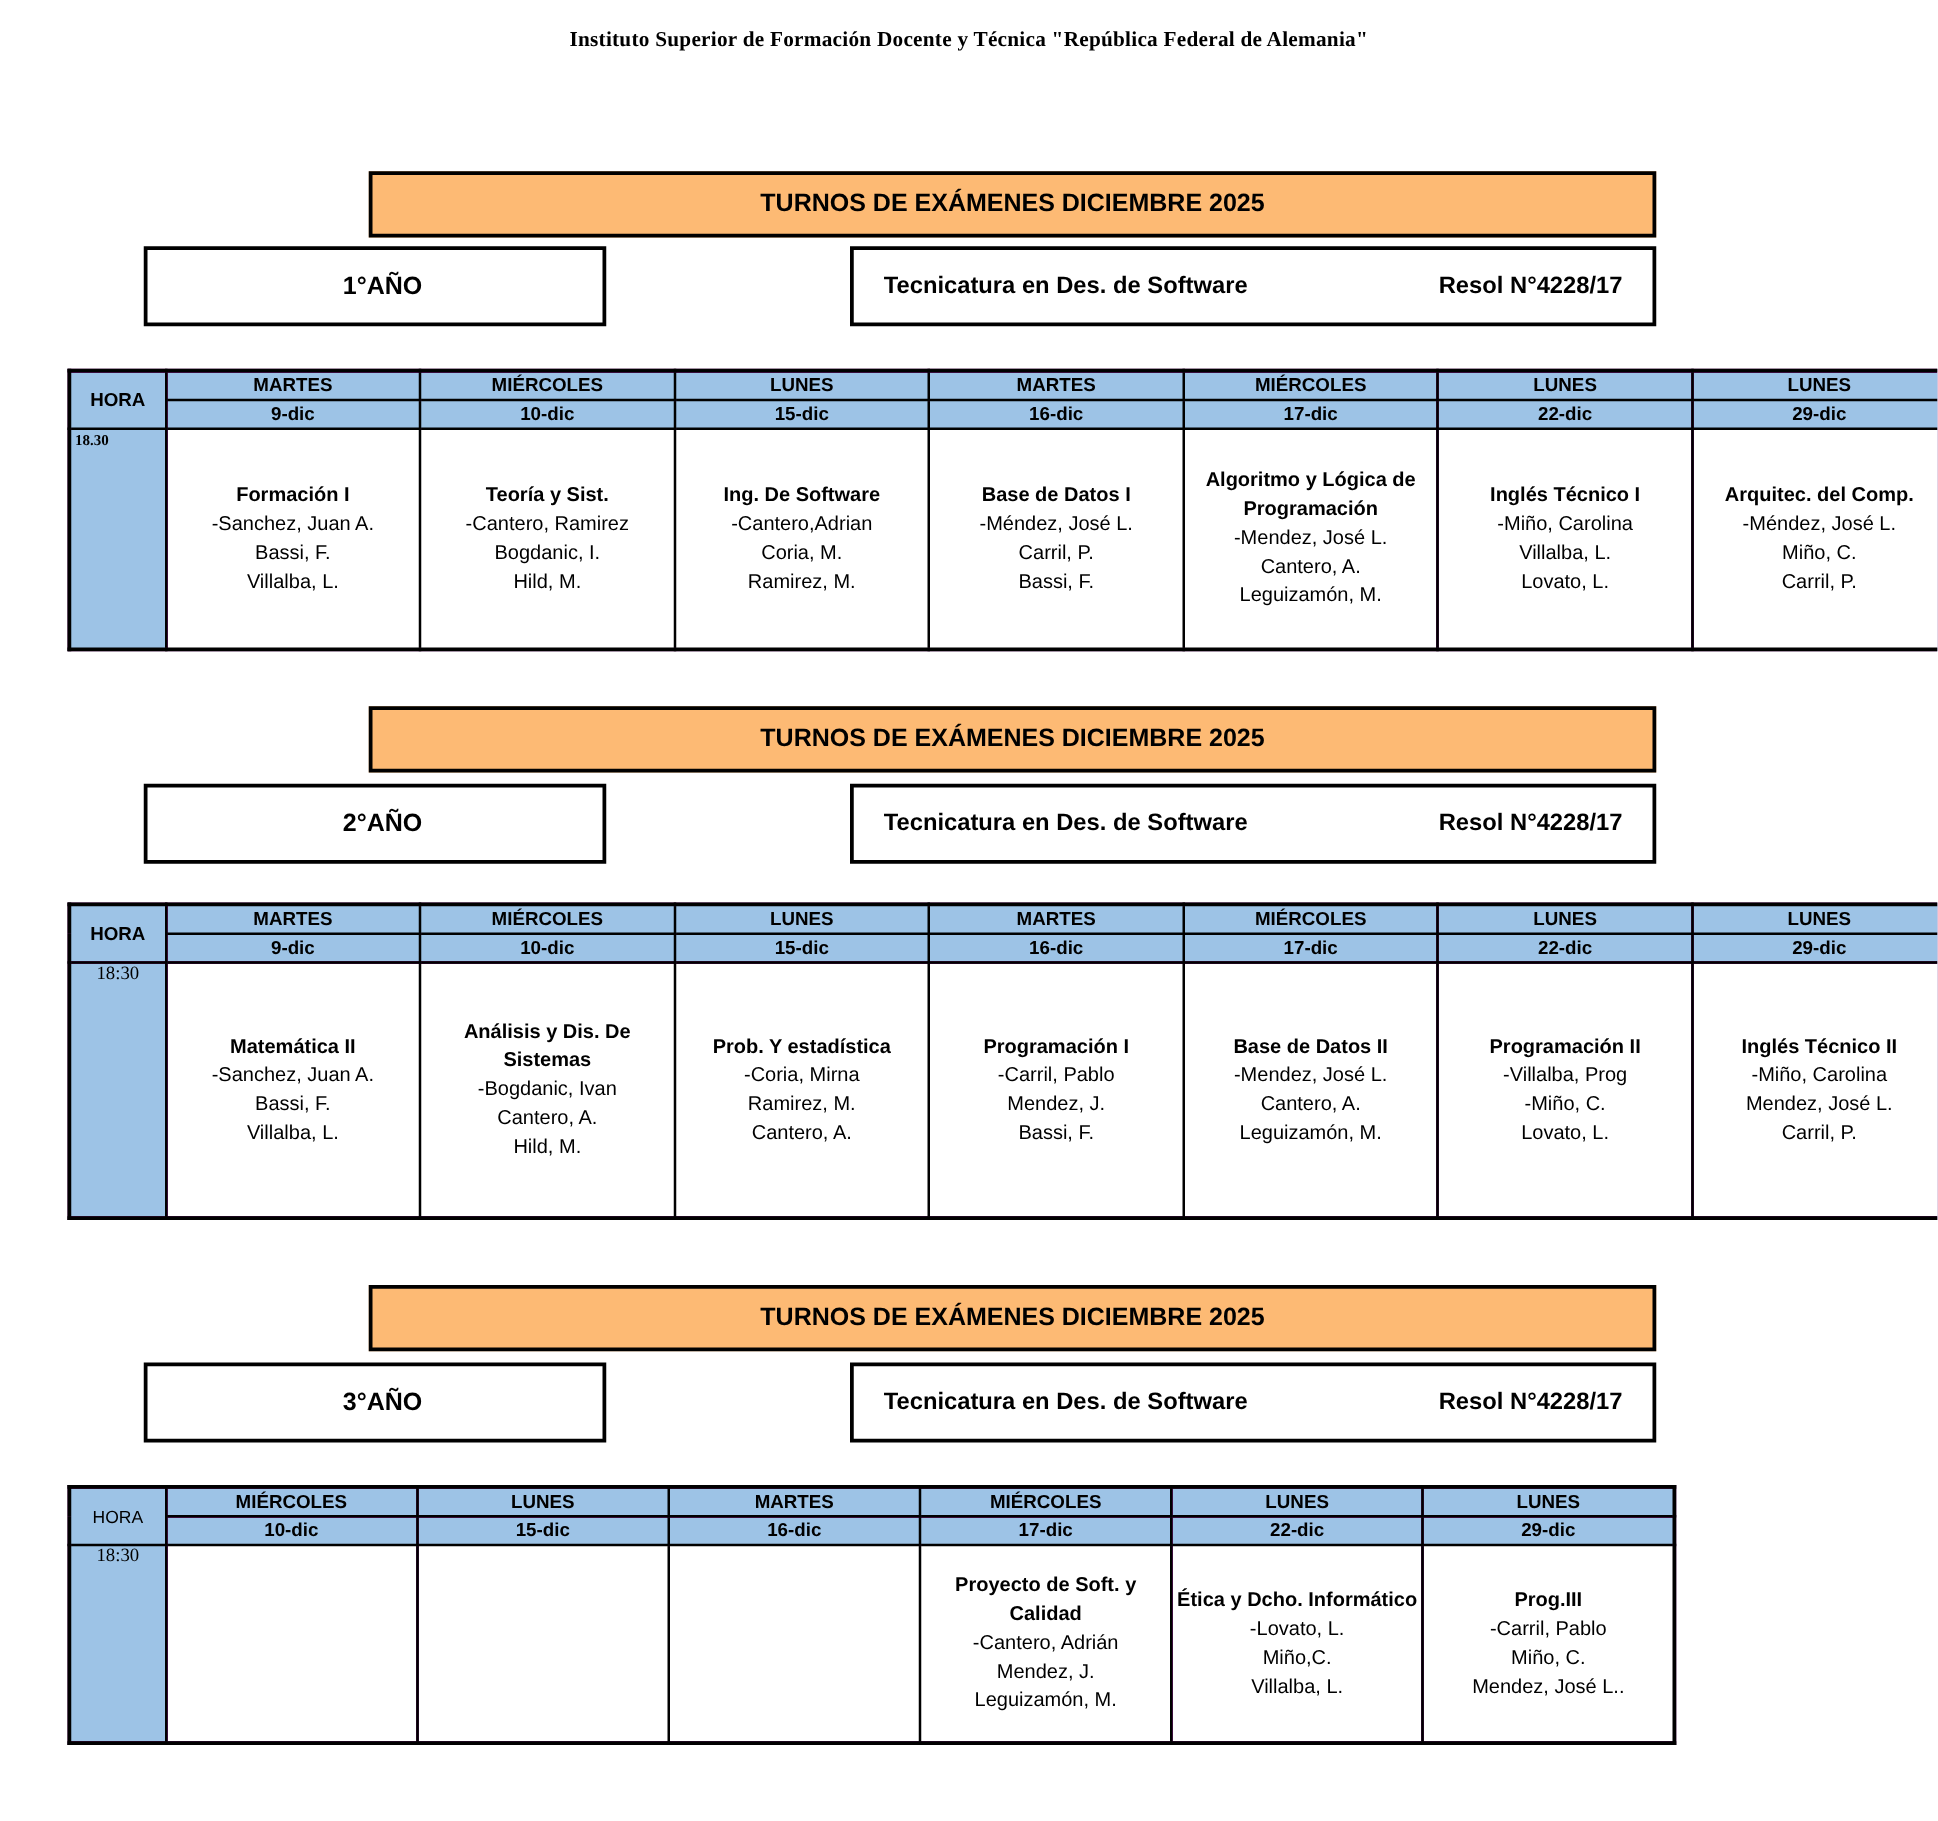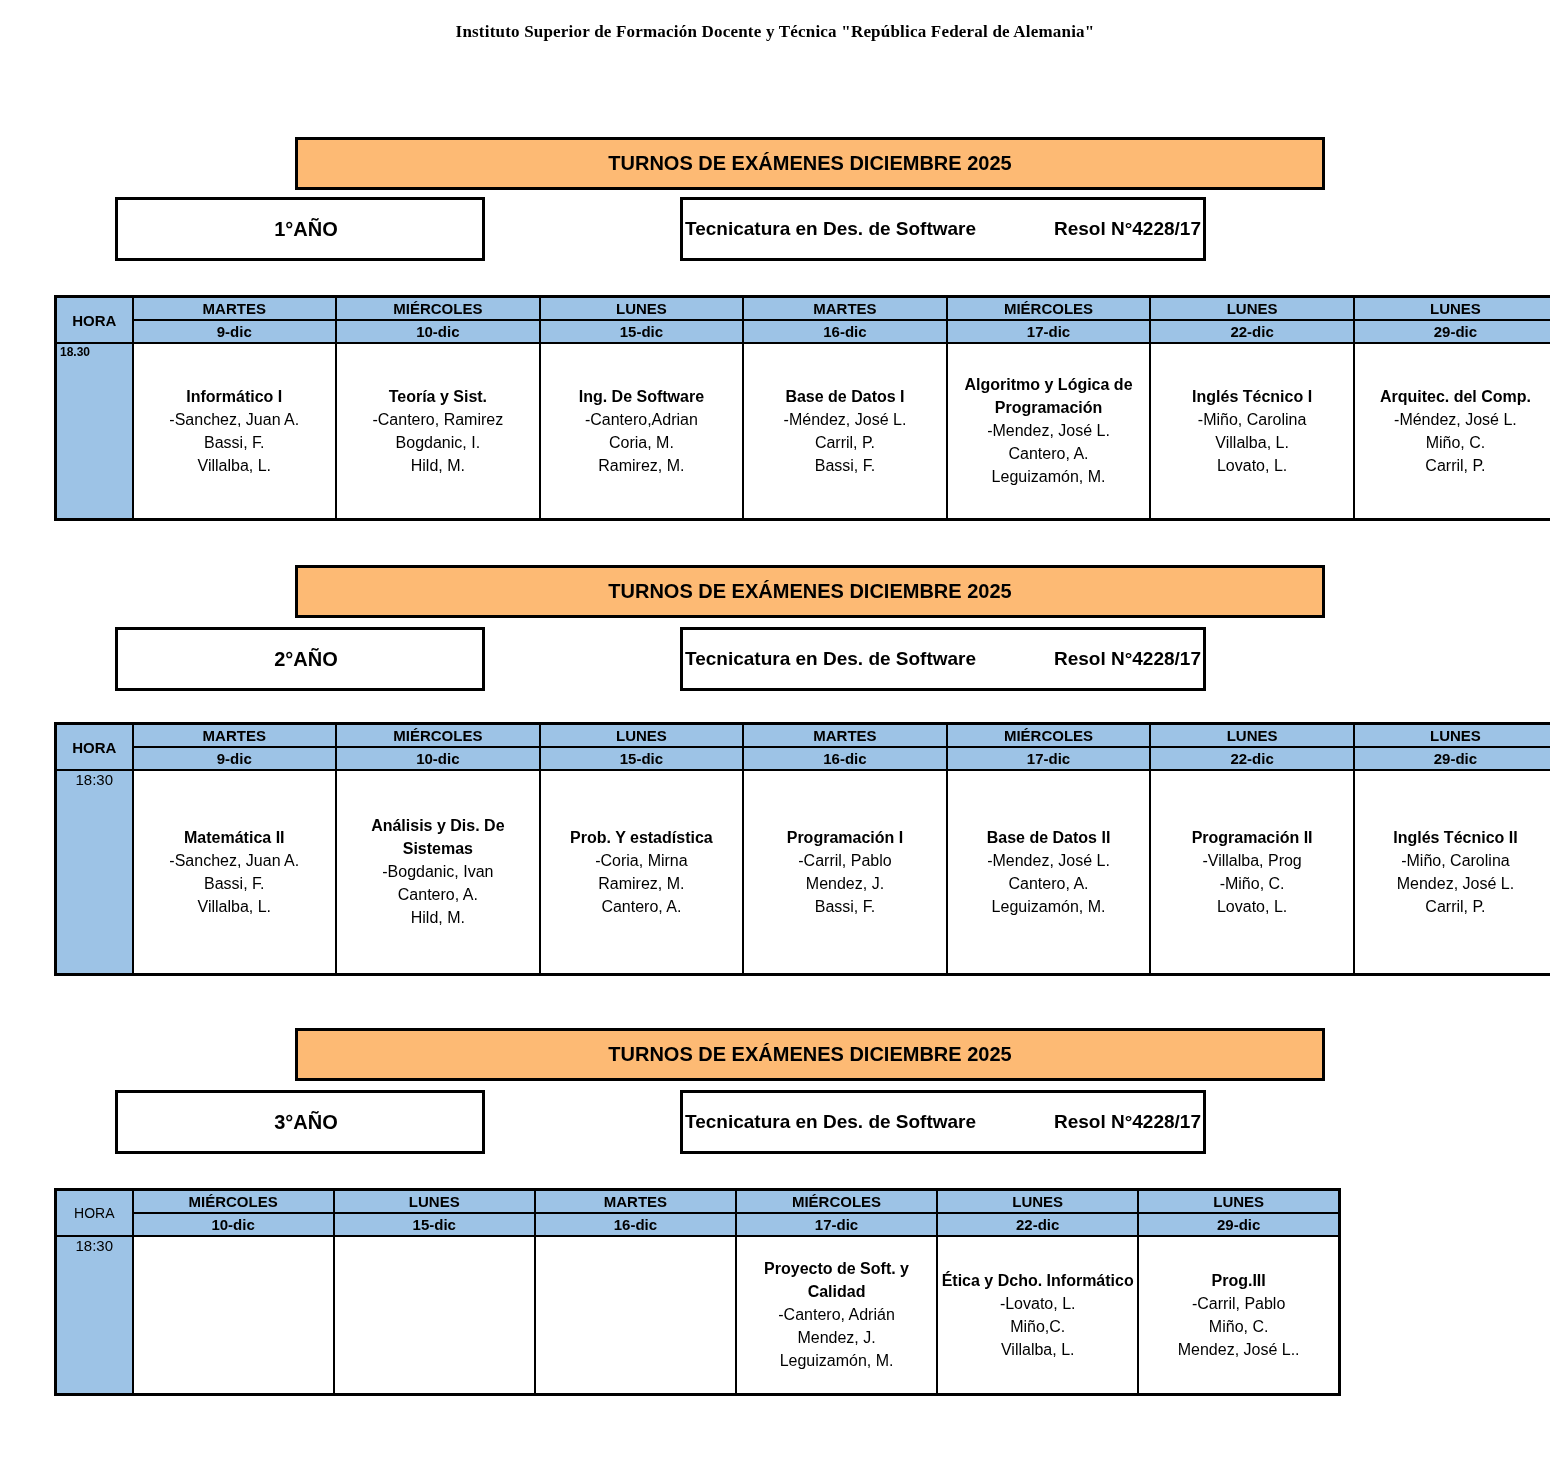--- a/index.html
+++ b/index.html
@@ -37,25 +37,25 @@
     left: 115px; width: 370px; height: 64px;
     border: 3px solid var(--ink);
     box-sizing: border-box;
     display: flex; align-items: center; justify-content: center;
     font-weight: bold; font-size: 20px;
     background: #fff;
     padding-left: 12px;
   }
   .program-box {
     position: absolute;
-    left: 680px; width: 526px; height: 64px;
+    left: 680px; width: 645px; height: 64px;
     border: 3px solid var(--ink);
     box-sizing: border-box;
     display: flex; align-items: center; justify-content: space-between;
-    padding: 0 2px;
+    padding: 0 24px;
     font-weight: bold; font-size: 19px;
     background: #fff;
   }
   .sec0 .banner { top: 137px; }
   .sec0 .year-box, .sec0 .program-box { top: 197px; }
   .sec1 .banner { top: 565px; }
   .sec1 .year-box, .sec1 .program-box { top: 627px; }
   .sec2 .banner { top: 1028px; }
   .sec2 .year-box, .sec2 .program-box { top: 1090px; }
 
@@ -90,20 +90,21 @@
   .sec2 .hora-cell { font-weight: normal; font-size: 14px; }
   .sec0 tr.body-row { height: 176px; }
   .sec1 tr.body-row { height: 204px; }
   .sec2 tr.body-row { height: 158px; }
 
   .time-cell {
     vertical-align: top;
     text-align: center;
     font-size: 15px;
     padding-top: 2px;
+    font-family: Liberation Serif, serif;
   }
   .sec0 .time-cell {
     text-align: left;
     font-weight: bold;
     font-size: 12px;
     padding: 1px 0 0 3px;
   }
   .exam-cell {
     vertical-align: middle;
     text-align: center;
@@ -160,21 +161,21 @@
             <th class="date-cell">16-dic</th>
             <th class="date-cell">17-dic</th>
             <th class="date-cell">22-dic</th>
             <th class="date-cell">29-dic</th>
           </tr>
         </thead>
         <tbody>
           <tr class="body-row">
             <td class="time-cell">18.30</td>
             <td class="exam-cell">
-              <div class="subject">Informático I</div>
+              <div class="subject">Formación I</div>
               <div class="teacher">-Sanchez, Juan A.</div>
               <div class="teacher">Bassi, F.</div>
               <div class="teacher">Villalba, L.</div>
             </td>
             <td class="exam-cell">
               <div class="subject">Teoría y Sist.</div>
               <div class="teacher">-Cantero, Ramirez</div>
               <div class="teacher">Bogdanic, I.</div>
               <div class="teacher">Hild, M.</div>
             </td>

